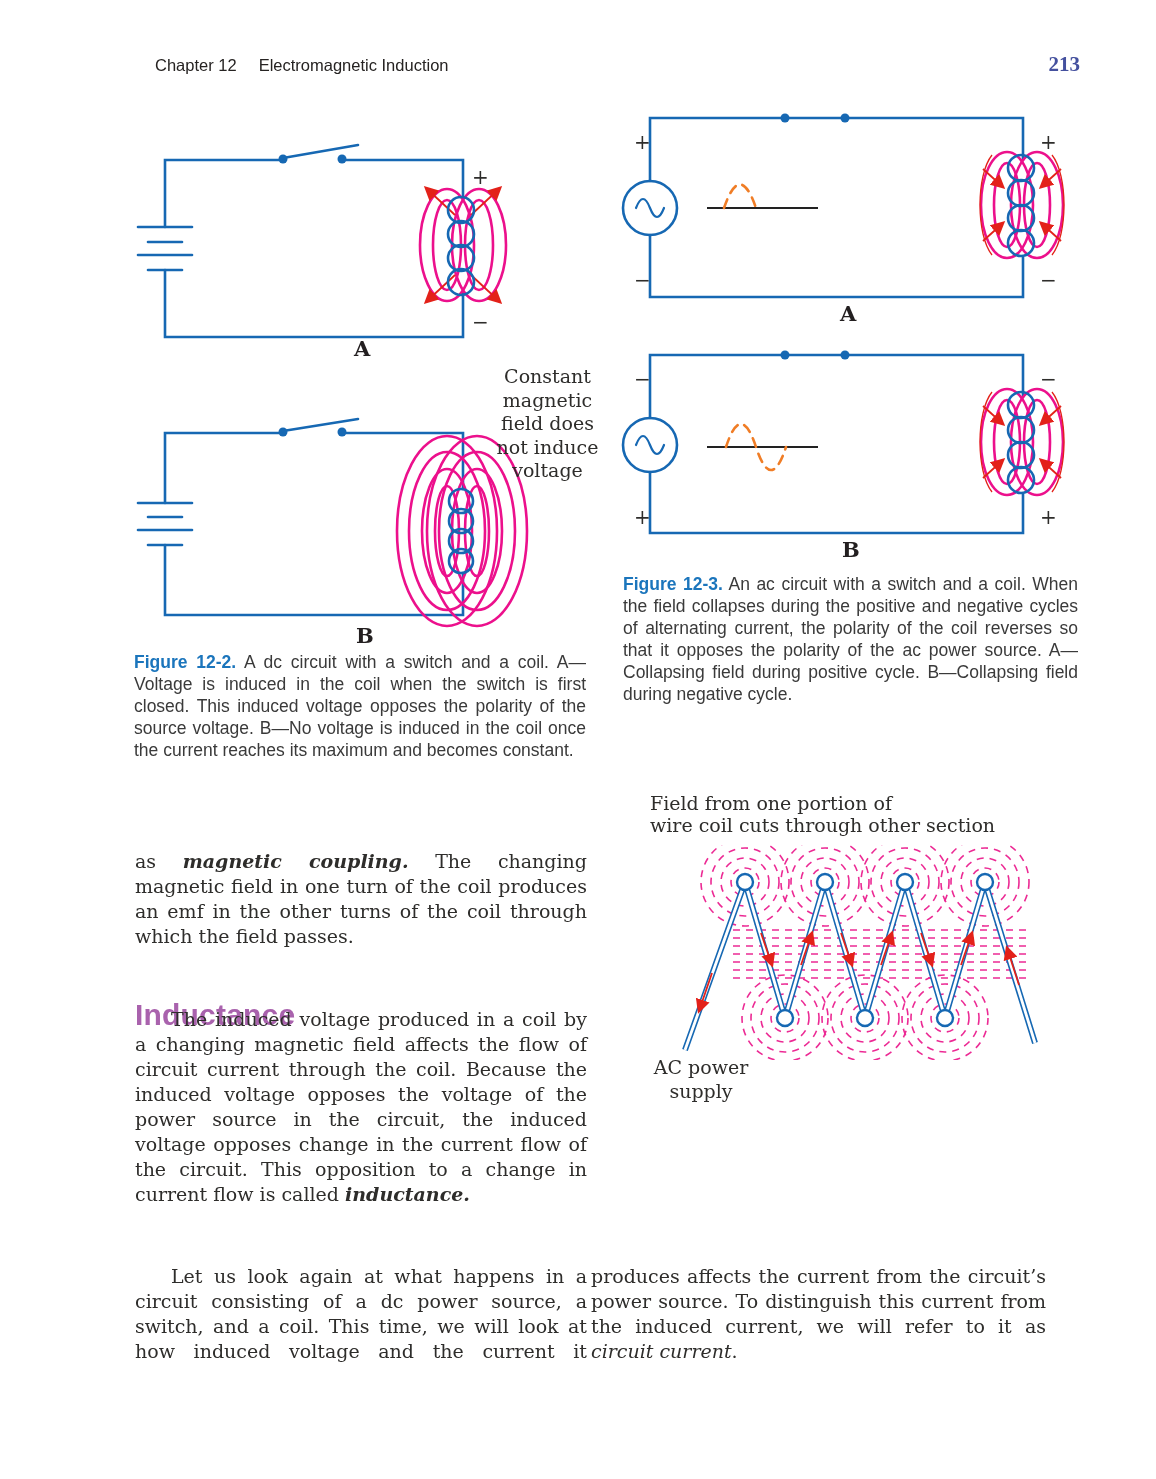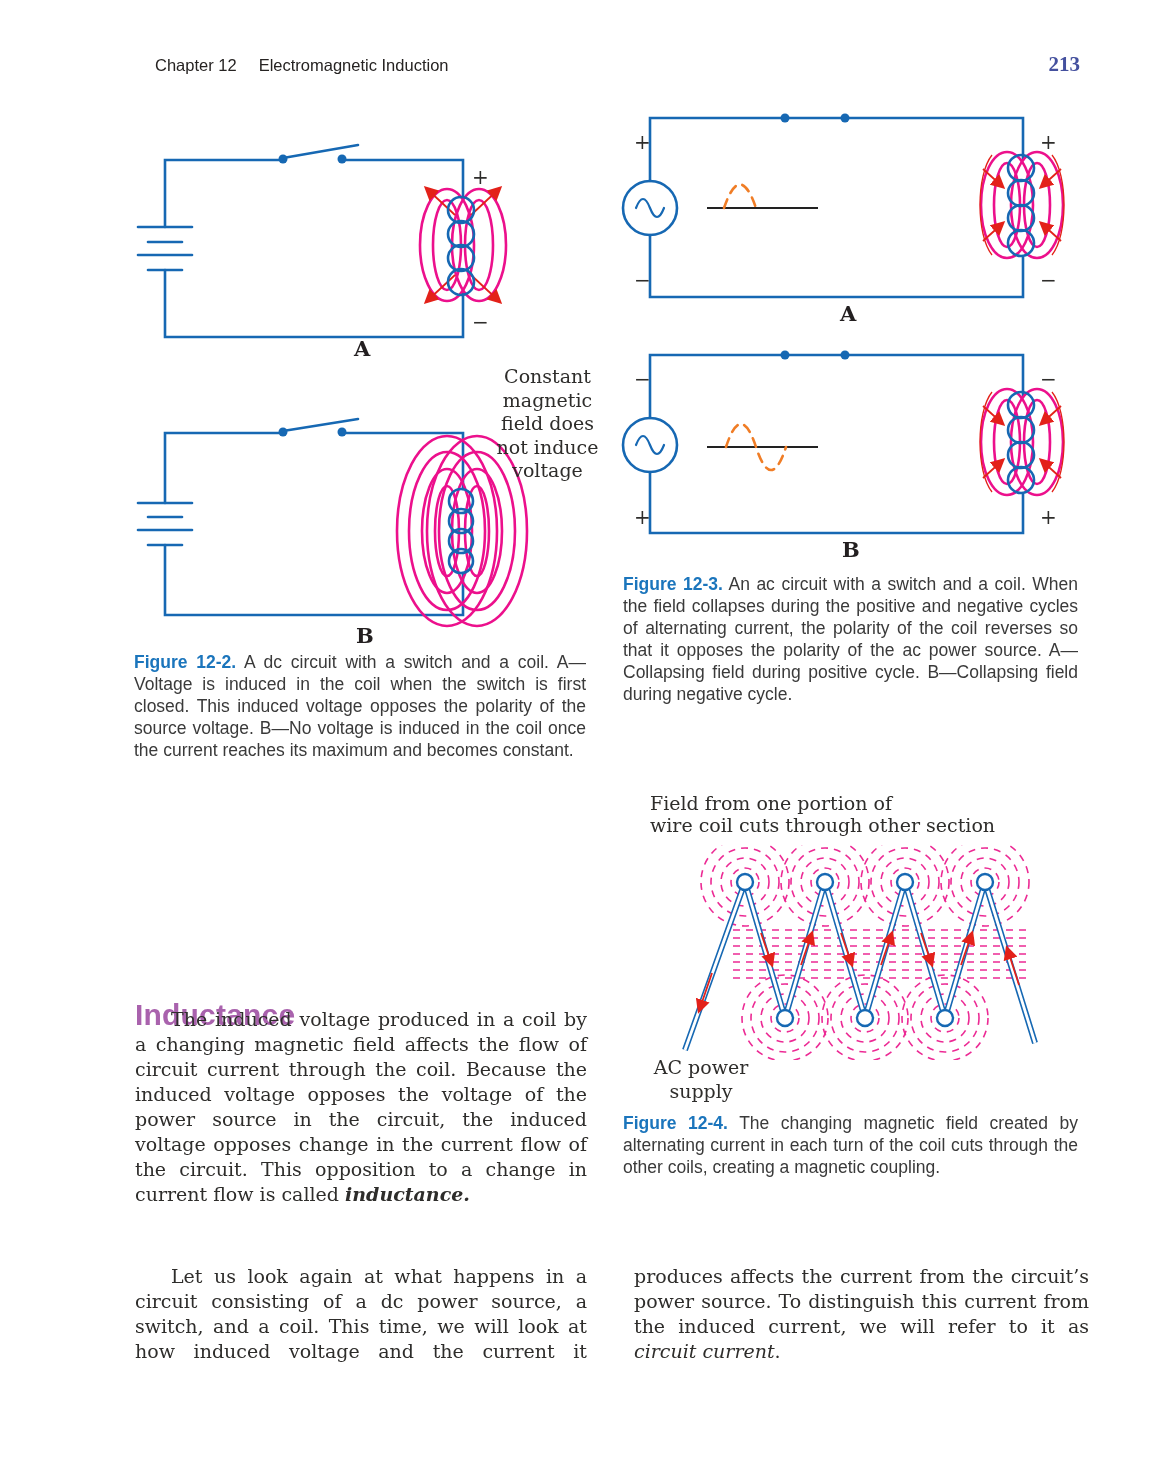--- a/index.html
+++ b/index.html
@@ -225,20 +225,23 @@
     <text class="sign" x="420" y="38">−</text>
     <text class="sign" x="420" y="176">+</text>
     <text class="flab" x="222" y="209">B</text>
   </svg>
 
   <p class="abs caption just" style="left:623px;top:573px;width:455px;">
     <span class="cap-lead">Figure 12-3.</span>
     <span>An ac circuit with a switch and a coil. When the field collapses during the positive and negative cycles of alternating current, the polarity of the coil reverses so that it opposes the polarity of the ac power source. A—Collapsing field during positive cycle. B—Collapsing field during negative cycle.</span>
   </p>
 
+  <p class="abs serif just" style="left:135px;top:849px;width:452px;">
+    <span>as </span><span class="bi">magnetic coupling.</span><span> The changing magnetic field in one turn of the coil produces an emf in the other turns of the coil through which the field passes.</span>
+  </p>
 
   <div class="abs h1" style="left:135px;top:998px;">Inductance</div>
 
   <p class="abs serif just indent" style="left:135px;top:1007px;width:452px;">
     <span>The induced voltage produced in a coil by a changing magnetic field affects the flow of circuit current through the coil. Because the induced voltage opposes the voltage of the power source in the circuit, the induced voltage opposes change in the current flow of the circuit. This opposition to a change in current flow is called </span><span class="bi">inductance.</span>
   </p>
 
   <p class="abs serif just jlast indent" style="left:135px;top:1264px;width:452px;">Let us look again at what happens in a circuit consisting of a dc power source, a switch, and a coil. This time, we will look at how induced voltage and the current it</p>
 
   <div class="abs figtitle" style="left:650px;top:792px;width:440px;">
@@ -311,22 +314,18 @@
       <line class="red" x1="306" y1="88" x2="317" y2="120" marker-end="url(#ar4)"></line>
       <line class="red" x1="186" y1="120" x2="197" y2="88" marker-end="url(#ar4)"></line>
       <line class="red" x1="266" y1="120" x2="277" y2="88" marker-end="url(#ar4)"></line>
       <line class="red" x1="346" y1="120" x2="357" y2="88" marker-end="url(#ar4)"></line>
       <line class="red" x1="404" y1="140" x2="392" y2="103" marker-end="url(#ar4)"></line>
     </g>
   </svg>
 
   <div class="abs ann" style="left:645px;top:1056px;width:112px;">AC power supply</div>
 
-  <p class="abs caption just" style="left:623px;top:1112px;width:455px;">
-    <span class="cap-lead">Figure 12-4.</span>
-    <span>The changing magnetic field created by alternating current in each turn of the coil cuts through the other coils, creating a magnetic coupling.</span>
-  </p>
-
-  <p class="abs serif just" style="left:634px;top:1264px;width:455px;">
+
+  <p class="abs serif just" style="left:591px;top:1264px;width:455px;">
     <span>produces affects the current from the circuit’s power source. To distinguish this current from the induced current, we will refer to it as </span><span class="it">circuit current</span><span>.</span>
   </p>
 
 </div>
 
 </body></html>

